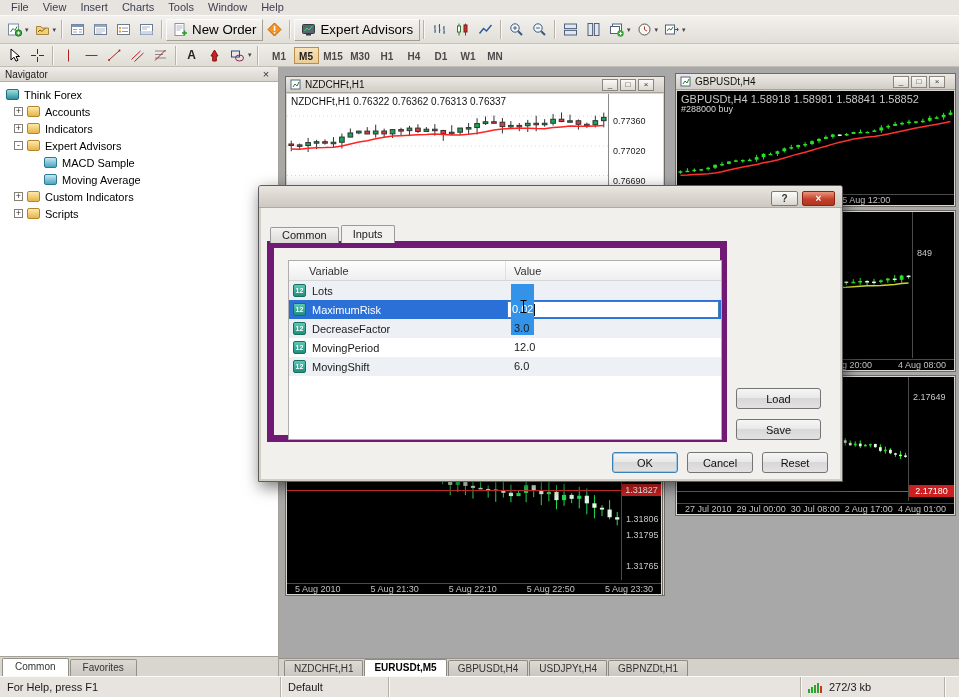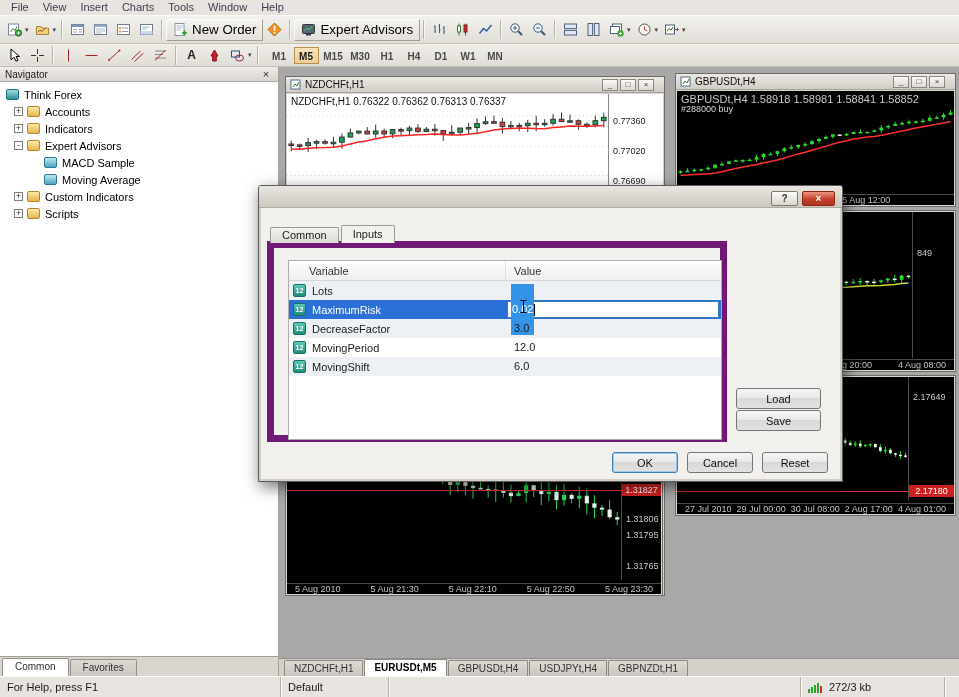--- a/index.html
+++ b/index.html
@@ -146,21 +146,21 @@
           background:linear-gradient(#5cc9b6,#1f8e7c);color:#fff;font-size:7px;font-weight:bold;
           line-height:11px;text-align:center;margin-right:6px;}
   .pt-edit{position:absolute;left:1px;right:2px;top:1px;bottom:1px;background:#fff;
            border:1px solid #3c7fb1;display:flex;align-items:center;padding-left:3px;color:#000;}
   .seltext{background:#3393e8;color:#fff;padding:16px 1px;}
   .caret-bar{width:1px;height:12px;background:#111;}
   .win-btn{position:absolute;width:85px;height:21px;font-size:11px;color:#111;
            border:1px solid #757575;border-radius:3px;
            background:linear-gradient(#f6f6f6,#e9e9e9 45%,#d8d8d8 50%,#e2e2e2);}
   #btn-load{left:462px;top:140px;}
-  #btn-save{left:462px;top:162px;text-align:center;}
+  #btn-save{left:462px;top:171px;text-align:center;}
   .foot-btn{position:absolute;width:66px;height:21px;font-size:11px;color:#111;
             border:1px solid #757575;border-radius:3px;
             background:linear-gradient(#f6f6f6,#e9e9e9 45%,#d8d8d8 50%,#e2e2e2);}
   #btn-ok{left:353px;top:266px;border-color:#3c7fb1;box-shadow:0 0 0 1px #9fc8e8 inset;}
   #btn-cancel{left:428px;top:266px;}
   #btn-reset{left:503px;top:266px;}
 
   #ibeam{position:absolute;left:519px;top:299px;z-index:60;}
 </style>
 </head>

